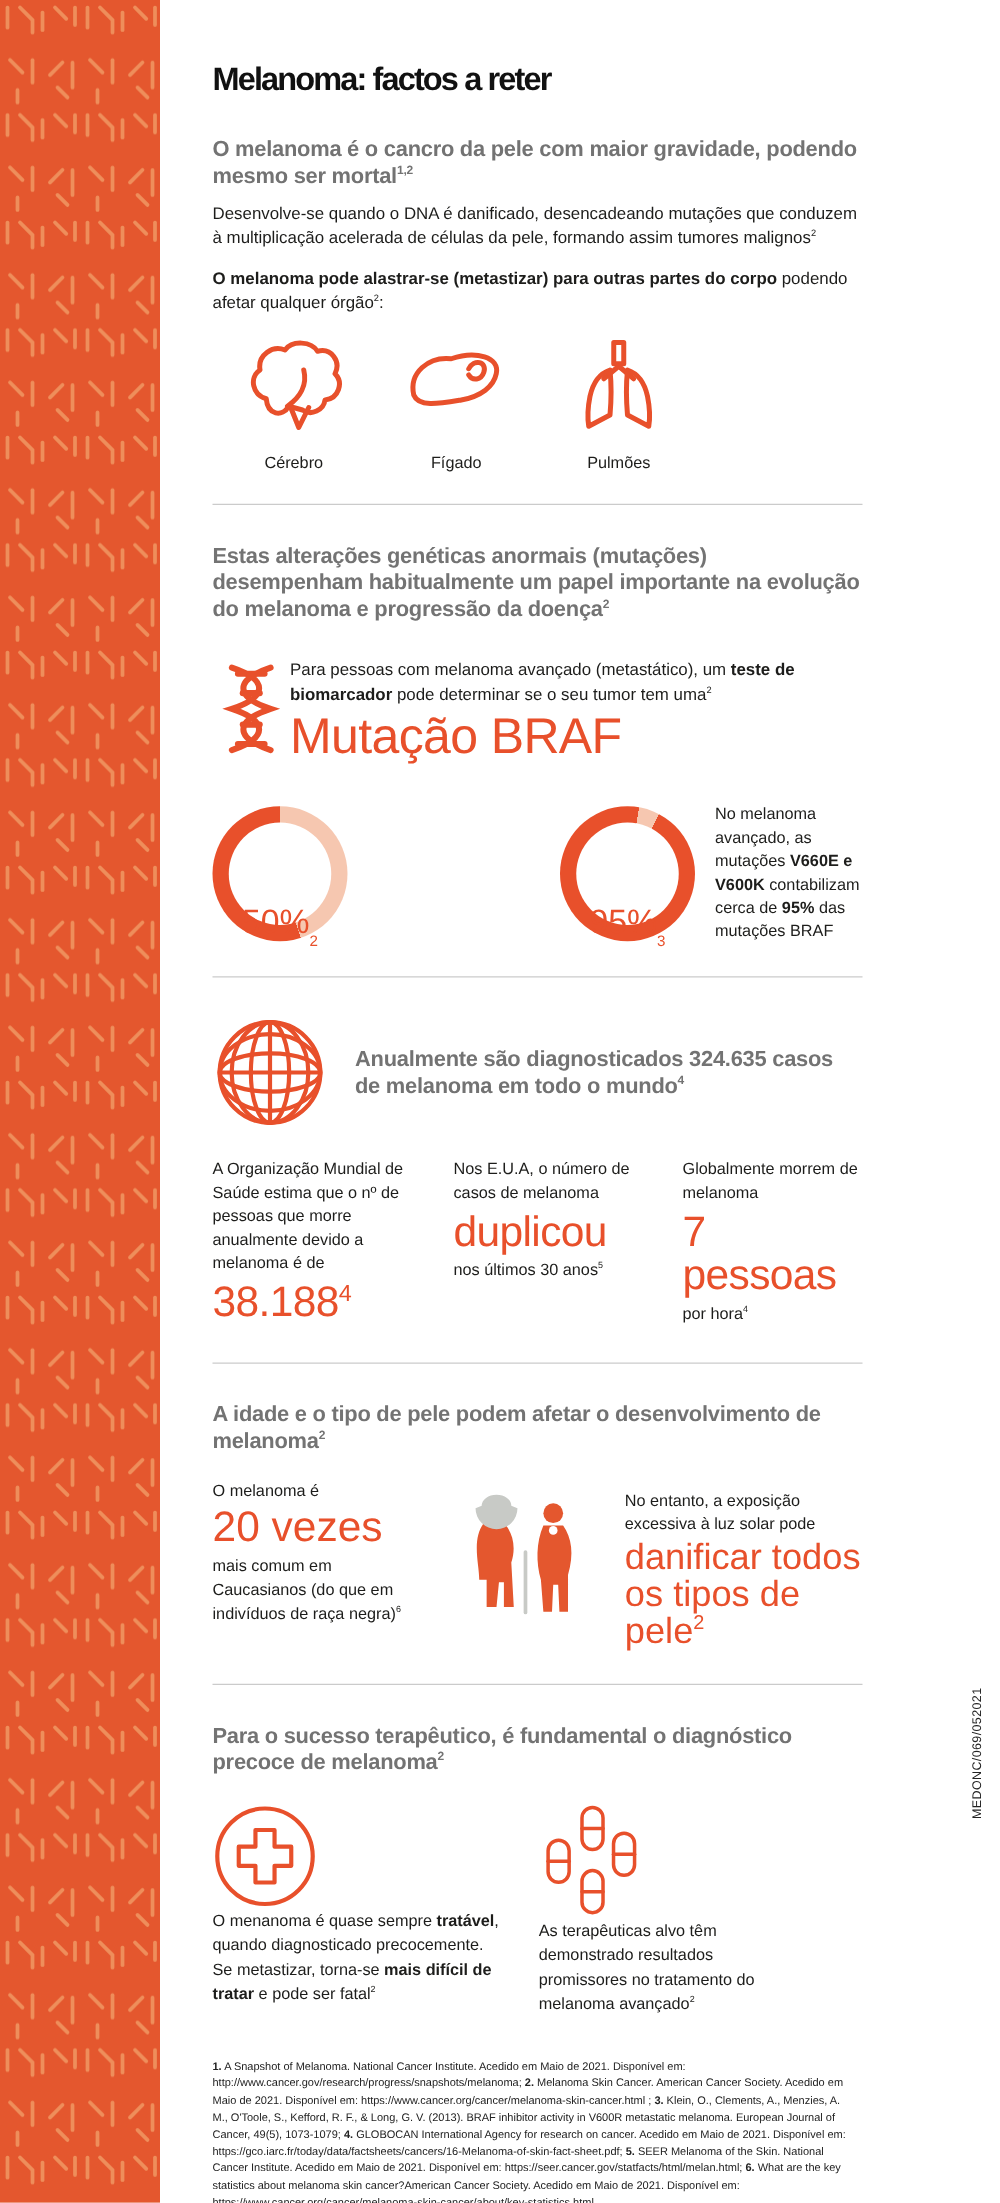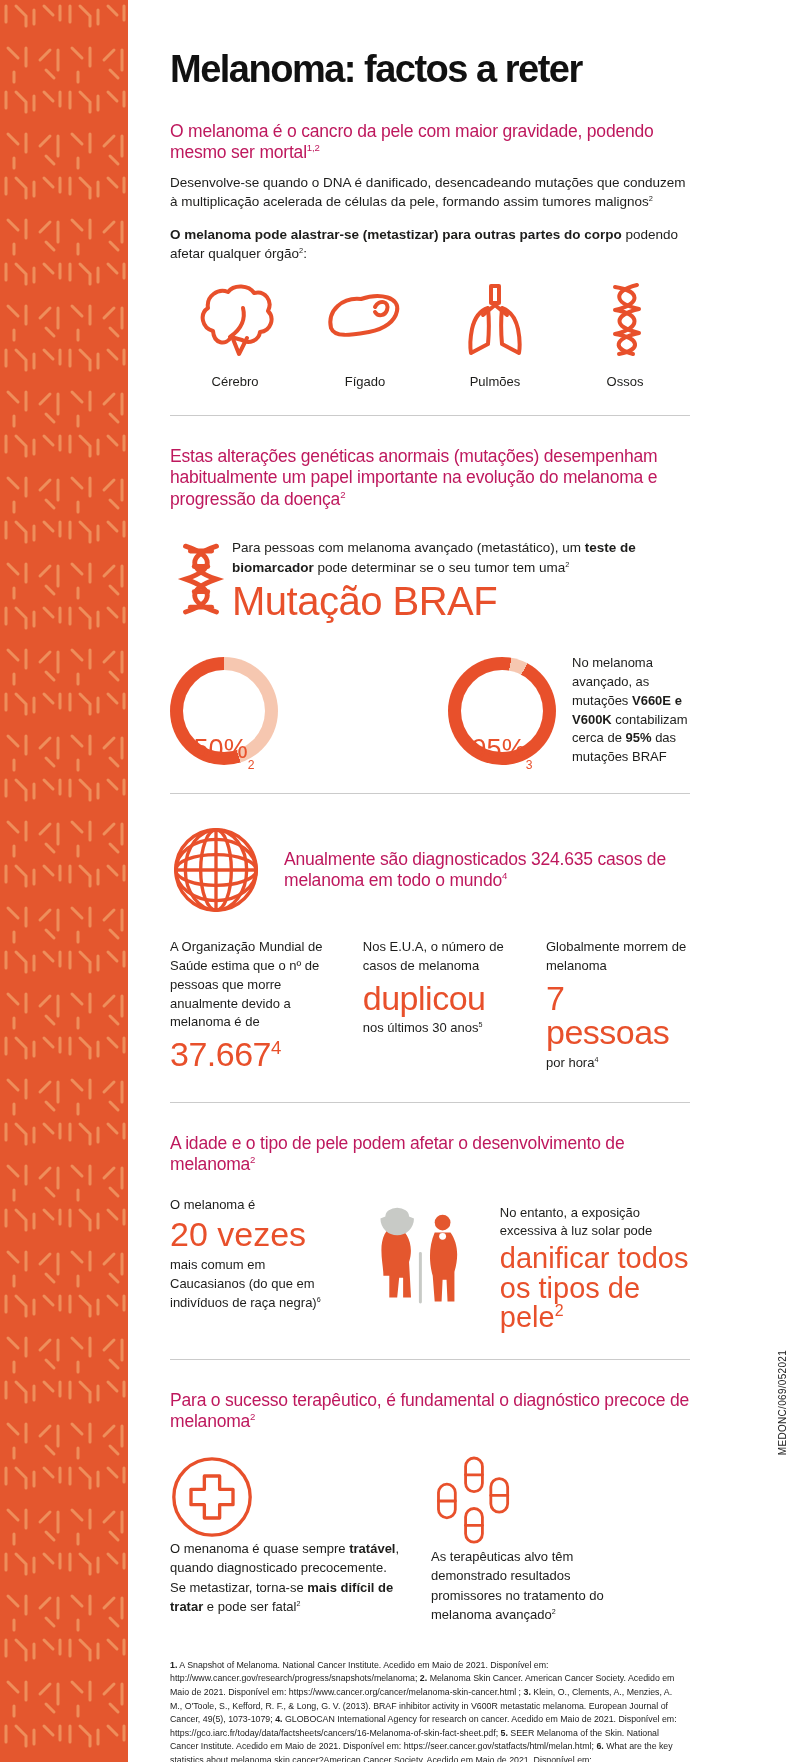--- a/index.html
+++ b/index.html
@@ -2,22 +2,22 @@
 <html><head>
 <meta charset="utf-8">
 <style>
   html,body{margin:0;padding:0;}
   body{
     width:800px;min-height:1762px;position:relative;background:#ffffff;
     font-family:"Liberation Sans","DejaVu Sans",sans-serif;color:#1d1d1b;
   }
   .sidebar{position:absolute;left:0;top:0;width:128px;height:1762px;background:#E4572E;overflow:hidden;}
   .content{position:relative;margin-left:170px;width:520px;padding-top:48px;}
-  .page-title{font-size:38px;font-weight:800;letter-spacing:-1.5px;color:#111;margin:0 0 30px 0;}
-  .h-orange{color:#be185d;font-weight:normal;font-size:17.5px;line-height:1.22;letter-spacing:-0.2px;margin:0 0 9px 0;}
+  .page-title{font-size:26px;font-weight:800;letter-spacing:-1.5px;color:#111;margin:0 0 30px 0;}
+  .h-orange{color:#737373;font-weight:bold;font-size:17.5px;line-height:1.22;letter-spacing:-0.2px;margin:0 0 9px 0;}
   .body-text{font-size:13.5px;line-height:1.45;margin:0 0 13px 0;color:#1d1d1b;}
   .body-text b{font-weight:bold;}
   sup{font-size:0.55em;vertical-align:super;line-height:0;}
   .divider{border:none;border-top:1px solid #cbcbcb;margin:26px 0 30px 0;width:520px;}
   .organs{display:flex;margin:16px 0 4px 0;}
   .organ{width:25%;display:flex;flex-direction:column;align-items:center;}
   .organ .icon-box{height:84px;display:flex;align-items:center;justify-content:center;}
   .organ-label{font-size:13px;font-weight:normal;margin-top:10px;}
   .braf-row{display:flex;margin:24px 0 24px 0;align-items:flex-start;}
   .braf-text{padding-top:4px;}
@@ -123,29 +123,20 @@
       <div class="icon-box">
         <svg width="84" height="80" viewBox="0 0 84 80" fill="none" stroke="#E8502B" stroke-width="4" stroke-linecap="round" stroke-linejoin="round">
           <path d="M38,4 h8 v17 h-8 Z"></path>
           <path d="M30,33 L42,23 L54,33"></path>
           <path d="M35,26 C26,29 21,38 19,47 C17,57 17,65 18,71 L35,62 C36,51 36,36 35,26 Z"></path>
           <path d="M49,26 C58,29 63,38 65,47 C67,57 67,65 66,71 L49,62 C48,51 48,36 49,26 Z"></path>
         </svg>
       </div>
       <div class="organ-label">Pulmões</div>
     </div>
-    <div class="organ">
-      <div class="icon-box">
-        <svg width="60" height="80" viewBox="0 0 60 80" fill="none" stroke="#E8502B" stroke-width="4" stroke-linecap="round" stroke-linejoin="round">
-          <path d="M20,5 C46,9 46,22 20,28 C46,32 46,46 20,52 C46,56 46,68 24,72"></path>
-          <path d="M42,3 C18,9 18,21 44,27 C18,33 18,45 44,51 C18,57 18,67 38,72"></path>
-        </svg>
-      </div>
-      <div class="organ-label">Ossos</div>
-    </div>
   </div>
 
   <hr class="divider">
 
   <h2 class="h-orange"><span>Estas alterações genéticas anormais (mutações) desempenham habitualmente um papel importante na evolução do melanoma e progressão da doença</span><sup>2</sup></h2>
 
   <div class="braf-row">
     <div>
       <svg width="62" height="96" viewBox="0 0 64 84" fill="none" stroke="#E8502B" stroke-width="5" stroke-linecap="round">
         <path d="M16,5 C46,15 46,29 16,39 C46,49 46,63 16,73"></path>
@@ -197,21 +188,21 @@
         <path d="M6,48 H90"></path>
           <path d="M48,6 V90"></path>
       </svg>
     </div>
     <h2 class="h-orange"><span>Anualmente são diagnosticados 324.635 casos de melanoma em todo o mundo</span><sup>4</sup></h2>
   </div>
 
   <div class="world-cols">
     <div class="wcol wcol1">
       <div>A Organização Mundial de Saúde estima que o nº de pessoas que morre anualmente devido a melanoma é de</div>
-      <div class="big-orange wbig"><span>37.667</span><sup>4</sup></div>
+      <div class="big-orange wbig"><span>38.188</span><sup>4</sup></div>
     </div>
     <div class="wcol wcol2">
       <div>Nos E.U.A, o número de casos de melanoma</div>
       <div class="big-orange wbig">duplicou</div>
       <div><span>nos últimos 30 anos</span><sup>5</sup></div>
     </div>
     <div class="wcol wcol3">
       <div>Globalmente morrem de melanoma</div>
       <div class="big-orange wbig">7 pessoas</div>
       <div><span>por hora</span><sup>4</sup></div>

